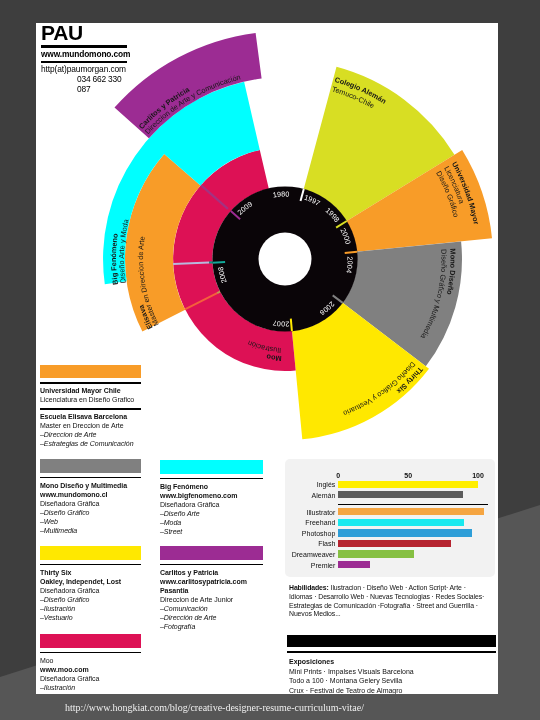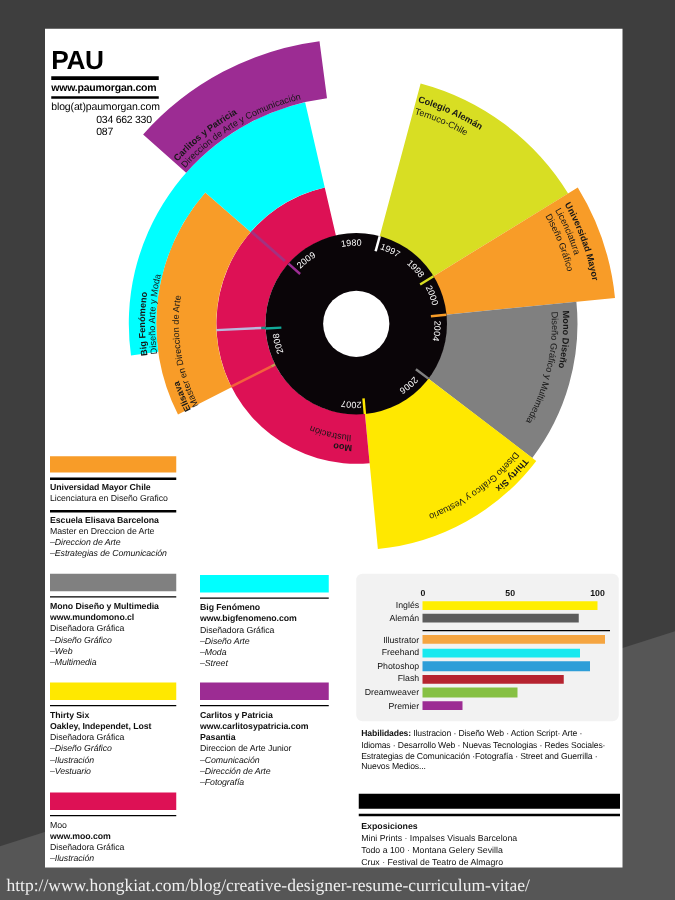--- a/index.html
+++ b/index.html
@@ -2,24 +2,24 @@
 <html><head>
 <meta charset="utf-8">
 <style>
   html,body{margin:0;padding:0;}
   body{width:540px;height:720px;overflow:hidden;background:#474747;
        font-family:"Liberation Sans",sans-serif;}
   #page{position:relative;width:540px;height:720px;background:#3e3e3e;overflow:hidden;}
   #bgwedge{position:absolute;left:0;top:0;width:540px;height:720px;}
   #card{position:absolute;left:36px;top:23px;width:462px;height:671px;background:#fff;overflow:hidden;}
   #caption{position:absolute;left:0;top:702px;width:429px;text-align:center;
-           font-family:"Liberation Serif",serif;font-size:14px;color:#efefef;}
+           font-family:"Liberation Serif",serif;font-size:10px;color:#efefef;}
 
   
-  .hdr{position:absolute;left:5px;top:16px;width:92px;}
+  .hdr{position:absolute;left:5px;top:0;width:92px;}
   .hdr .n1{font-size:21px;font-weight:bold;letter-spacing:-0.3px;line-height:20px;color:#000;}
   .hdr .n2{font-size:20px;font-weight:normal;letter-spacing:-0.3px;line-height:19px;color:#000;}
   .hdr .rule{height:2.5px;background:#000;margin:2px 0 1px;width:86px;}
   .hdr .site{font-size:8.4px;font-weight:bold;line-height:10px;color:#000;letter-spacing:-0.15px;}
   .hdr .mail{font-size:8.4px;line-height:10px;color:#000;letter-spacing:-0.1px;}
   .hdr .tel{font-size:8.4px;line-height:10px;color:#000;letter-spacing:-0.2px;margin-left:36px;}
 
   
   .lg{position:absolute;color:#111;}
   .lg .sw{height:13.5px;}
@@ -136,23 +136,23 @@
         <text><textPath href="#p-years" startOffset="184.8"><tspan>2006</tspan></textPath></text>
         <text><textPath href="#p-years" startOffset="232.6"><tspan>2007</tspan></textPath></text>
         <text><textPath href="#p-years2" startOffset="6.4"><tspan>2008</tspan></textPath></text>
         <text><textPath href="#p-years2" startOffset="78.1"><tspan>2009</tspan></textPath></text>
       </g>
     </svg>
 
     <div class="hdr">
       <div class="n1">PAU</div>
       <div class="rule"></div>
-      <div class="site">www.paumorgan.com</div>
+      <div class="site">www.mundomono.com</div>
       <div class="rule"></div>
-      <div class="mail">blog(at)paumorgan.com</div>
+      <div class="mail">http(at)paumorgan.com</div>
       <div class="tel">034 662 330 087</div>
     </div>
 
     <div class="lg" style="left:4px;top:341.5px;width:101px;">
         <div class="sw" style="background:#f89c28"></div>
         <div class="hr"></div>
         <div class="bk">
           <div class="t b">Universidad Mayor Chile</div>
           <div class="t ">Licenciatura en Diseño Grafico</div>
         </div>

